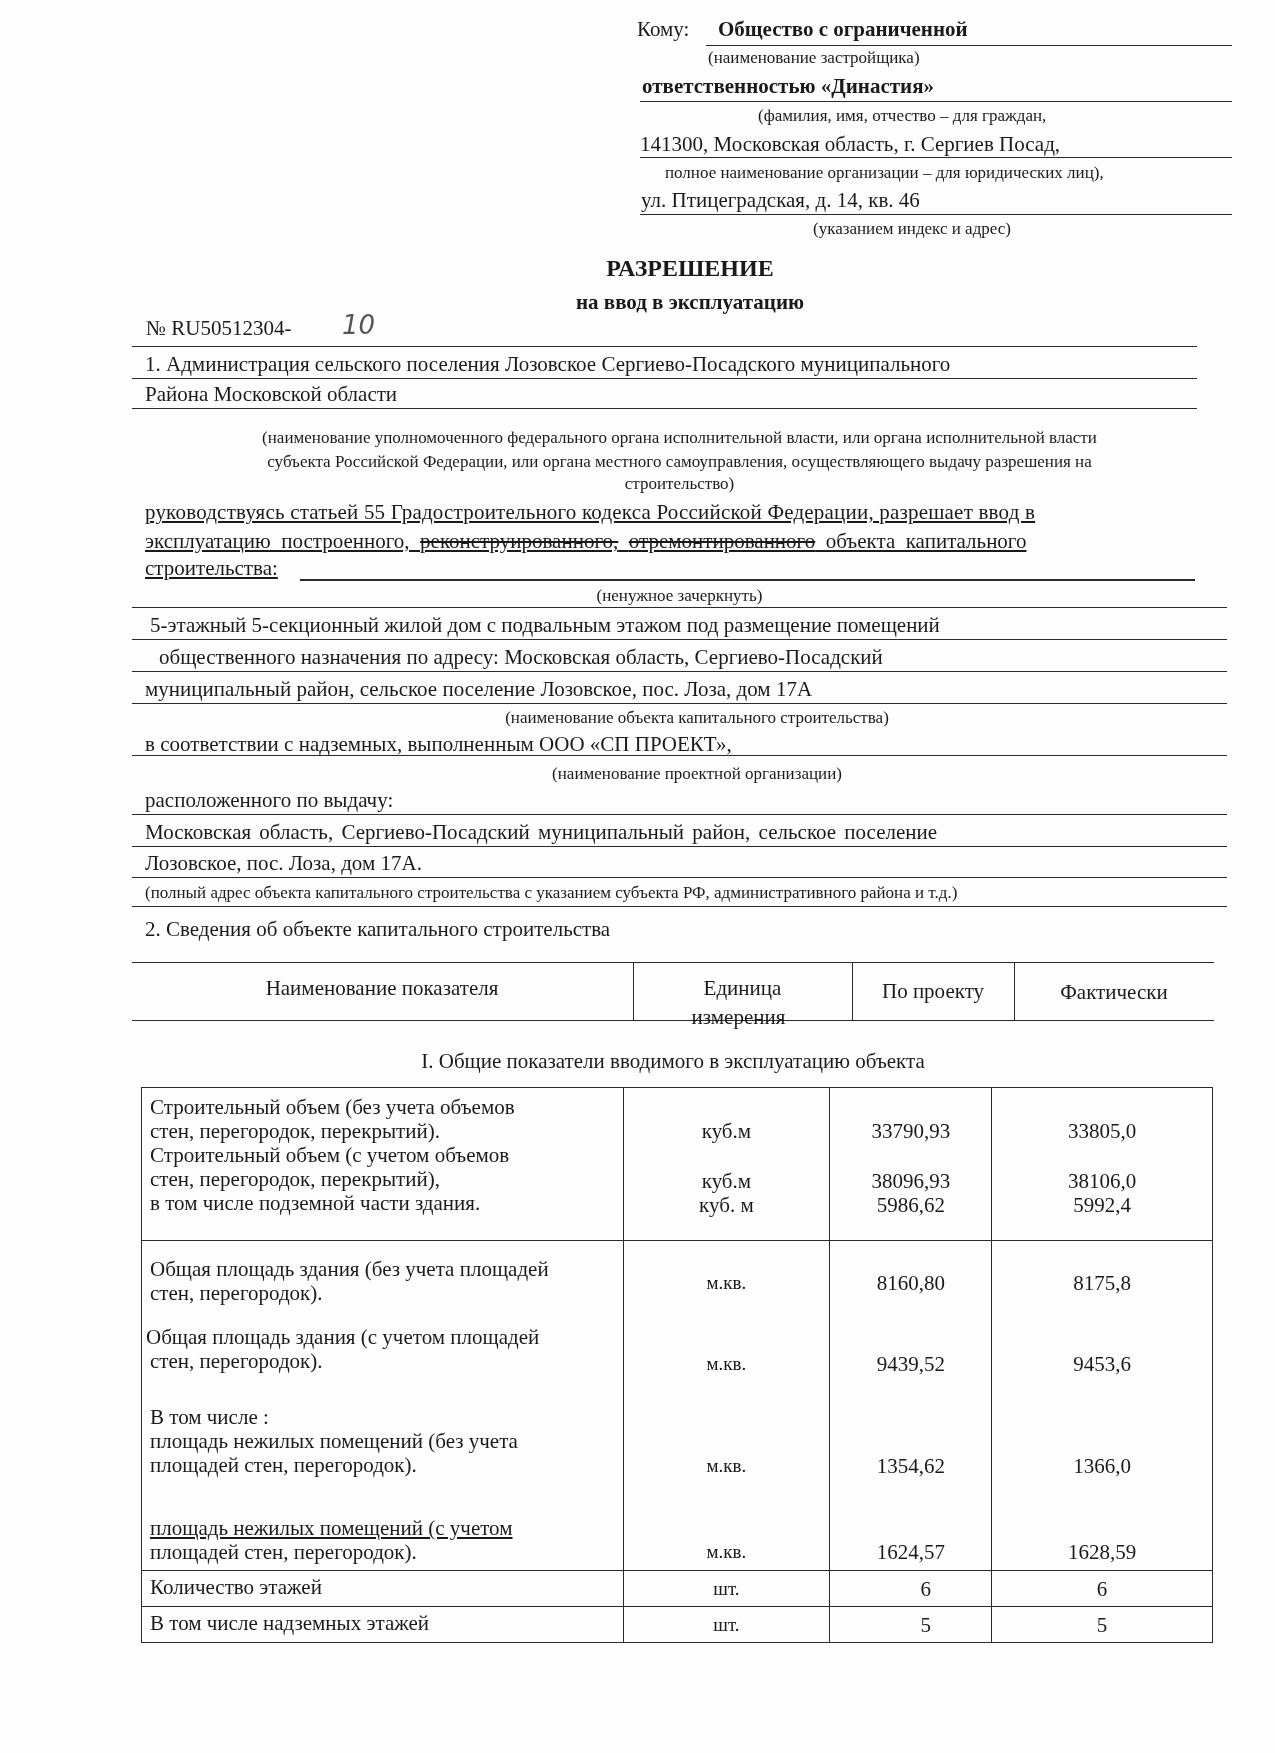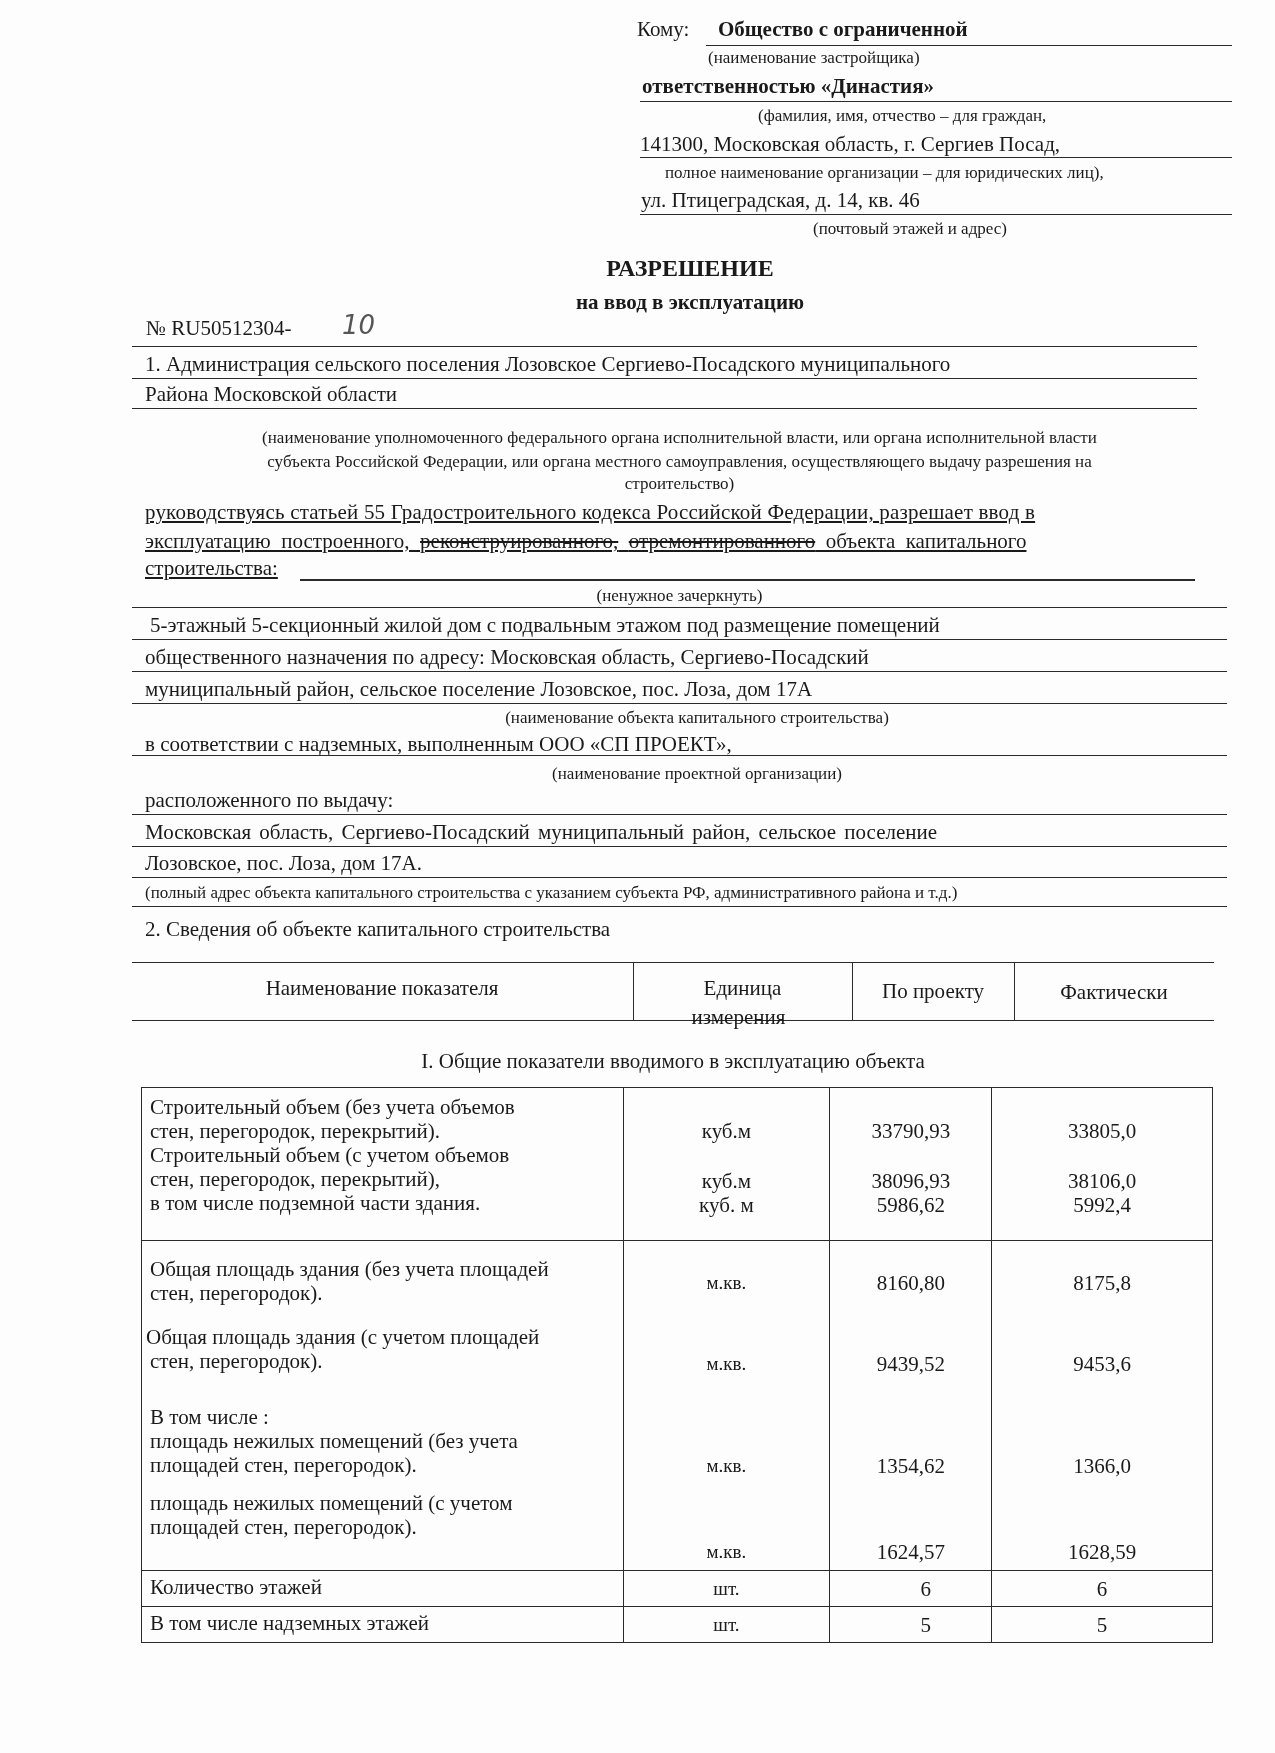--- a/index.html
+++ b/index.html
@@ -30,21 +30,21 @@
   <div class="line" style="left:706px;top:45px;width:526px;"></div>
   <span class="txt small" style="left:708px;top:48px;">(наименование застройщика)</span>
   <span class="txt bold" style="left:642px;top:74px;">ответственностью «Династия»</span>
   <div class="line" style="left:640px;top:101px;width:592px;"></div>
   <span class="txt small" style="left:758px;top:106px;">(фамилия, имя, отчество – для граждан,</span>
   <span class="txt" style="left:640px;top:132px;">141300, Московская область, г. Сергиев Посад,</span>
   <div class="line" style="left:640px;top:157px;width:592px;"></div>
   <span class="txt small" style="left:665px;top:163px;">полное наименование организации – для юридических лиц),</span>
   <span class="txt" style="left:641px;top:188px;">ул. Птицеградская, д. 14, кв. 46</span>
   <div class="line" style="left:640px;top:214px;width:592px;"></div>
-  <span class="txt small" style="left:813px;top:219px;">(почтовый этажей и адрес)</span>
+  <span class="txt small" style="left:813px;top:219px;">(указанием индекс и адрес)</span>
 </div>
 
 <div>
   <div class="txt bold center" style="left:0;width:1380px;top:256px;font-size:24px;">РАЗРЕШЕНИЕ</div>
   <div class="txt bold center" style="left:0;width:1380px;top:290px;font-size:21px;">на ввод в эксплуатацию</div>
   <span class="txt" style="left:146px;top:316px;">№  RU50512304-</span>
   <span class="abs handwritten" style="left:342px;top:310px;">10</span>
   <div class="line" style="left:132px;top:346px;width:1065px;"></div>
 </div>
 
@@ -60,21 +60,21 @@
 
   <span class="txt ul" style="left:145px;top:500px;letter-spacing:0.2px;">руководствуясь статьей 55 Градостроительного кодекса Российской Федерации, разрешает ввод в</span>
   <span class="txt ul" style="left:145px;top:529px;white-space:pre;"><span>эксплуатацию  построенного,  </span><span class="strike">реконструированного,</span><span>  </span><span class="strike">отремонтированного</span><span>  объекта  капитального</span></span>
   <span class="txt ul" style="left:145px;top:556px;">строительства:</span>
   <div class="line" style="left:300px;top:579px;width:895px;border-top-width:2px;"></div>
   <div class="txt small center" style="left:132px;width:1095px;top:586px;">(ненужное зачеркнуть)</div>
   <div class="line" style="left:132px;top:607px;width:1095px;"></div>
 
   <span class="txt" style="left:150px;top:613px;">5-этажный  5-секционный жилой дом с подвальным этажом под размещение помещений</span>
   <div class="line" style="left:132px;top:639px;width:1095px;"></div>
-  <span class="txt" style="left:145px;top:645px;font-family:Liberation Serif, serif;">общественного назначения по адресу: Московская область, Сергиево-Посадский</span>
+  <span class="txt" style="left:159px;top:645px;font-family:Liberation Serif, serif;">общественного назначения по адресу: Московская область, Сергиево-Посадский</span>
   <div class="line" style="left:132px;top:671px;width:1095px;"></div>
   <span class="txt" style="left:145px;top:677px;">муниципальный район, сельское поселение Лозовское, пос. Лоза, дом 17А</span>
   <div class="line" style="left:132px;top:703px;width:1095px;"></div>
   <div class="txt small center" style="left:132px;width:1130px;top:708px;">(наименование объекта капитального строительства)</div>
 
   <span class="txt" style="left:145px;top:732px;">в соответствии с надземных, выполненным ООО  «СП ПРОЕКТ»,</span>
   <div class="line" style="left:132px;top:755px;width:1095px;"></div>
   <div class="txt small center" style="left:132px;width:1130px;top:764px;">(наименование проектной организации)</div>
 
   <span class="txt" style="left:145px;top:788px;">расположенного по выдачу:</span>
@@ -140,21 +140,21 @@
 
     <tr style="height:330px;">
       <td class="cell-name" style="padding-top:16px !important;">
         <div>Общая площадь здания (без учета площадей</div>
         <div>стен, перегородок).</div>
         <div style="margin-top:20px;margin-left:-4px;">Общая площадь здания (с учетом площадей</div>
         <div>стен, перегородок).</div>
         <div style="margin-top:32px;">В том числе :</div>
         <div>площадь нежилых помещений (без учета</div>
         <div>площадей стен, перегородок).</div>
-        <div style="margin-top:14px;">площадь нежилых помещений (с учетом</div>
+        <div style="margin-top:39px;text-decoration:underline;">площадь нежилых помещений (с учетом</div>
         <div>площадей стен, перегородок).</div>
       </td>
       <td class="center" style="font-size:19px;">
         <div style="padding-top:30px;">м.кв.</div>
         <div style="padding-top:57px;">м.кв.</div>
         <div style="padding-top:78px;">м.кв.</div>
         <div style="padding-top:62px;">м.кв.</div>
       </td>
       <td class="center">
         <div style="padding-top:30px;">8160,80</div>

